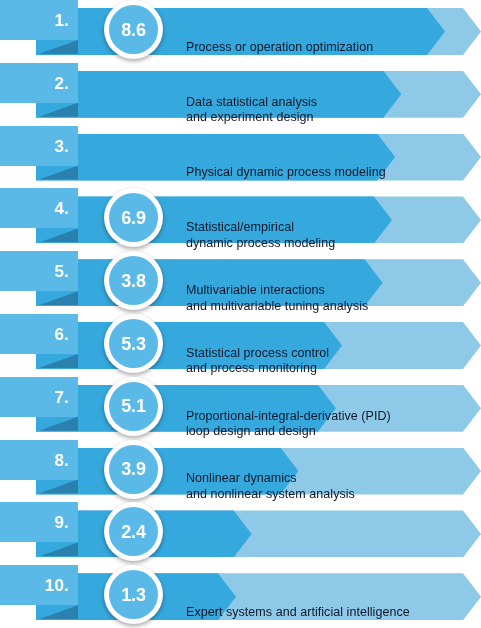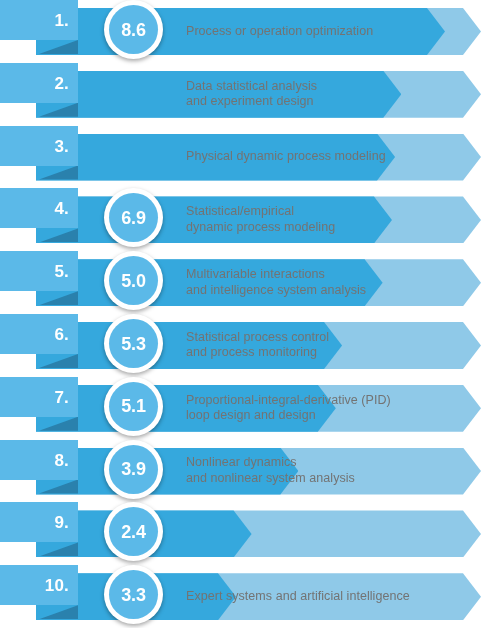--- a/index.html
+++ b/index.html
@@ -110,26 +110,26 @@
     font-size: 18px;
     font-weight: bold;
     line-height: 1;
     letter-spacing: -0.2px;
   }
 
   
   .label {
     position: absolute;
     left: 186px;
-    top: 0;
+    top: 16px;
     height: 62.8px;
     display: flex;
     flex-direction: column;
     justify-content: center;
-    color: #737373;
+    color: #0f172a;
     font-size: 12.5px;
     line-height: 15.5px;
     white-space: pre-line;
     letter-spacing: 0.05px;
   }
 </style>
 </head>
 <body>
 
 <div id="chart">
@@ -183,25 +183,25 @@
     </div>
     <div class="row" style="top: 251.2px;">
       <div class="bar-bg" style="width: 445px;"></div>
       <div class="bar-val" style="width: 346.612px;"></div>
       <div class="fold"></div>
       <div class="tab">
         <div class="tab-num">5.</div>
       </div>
       <div class="badge">
         <div class="badge-inner">
-          <span class="badge-val">5.0</span>
+          <span class="badge-val">3.8</span>
         </div>
       </div>
       <div class="label">Multivariable interactions
-and intelligence system analysis</div>
+and multivariable tuning analysis</div>
     </div>
     <div class="row" style="top: 314px;">
       <div class="bar-bg" style="width: 445px;"></div>
       <div class="bar-val" style="width: 306.06px;"></div>
       <div class="fold"></div>
       <div class="tab">
         <div class="tab-num">6.</div>
       </div>
       <div class="badge">
         <div class="badge-inner">
@@ -256,18 +256,18 @@
     </div>
     <div class="row" style="top: 565.2px;">
       <div class="bar-bg" style="width: 445px;"></div>
       <div class="bar-val" style="width: 200px;"></div>
       <div class="fold"></div>
       <div class="tab">
         <div class="tab-num">10.</div>
       </div>
       <div class="badge">
         <div class="badge-inner">
-          <span class="badge-val">3.3</span>
+          <span class="badge-val">1.3</span>
         </div>
       </div>
       <div class="label">Expert systems and artificial intelligence</div>
     </div>
   </div>
 
 </body></html>

